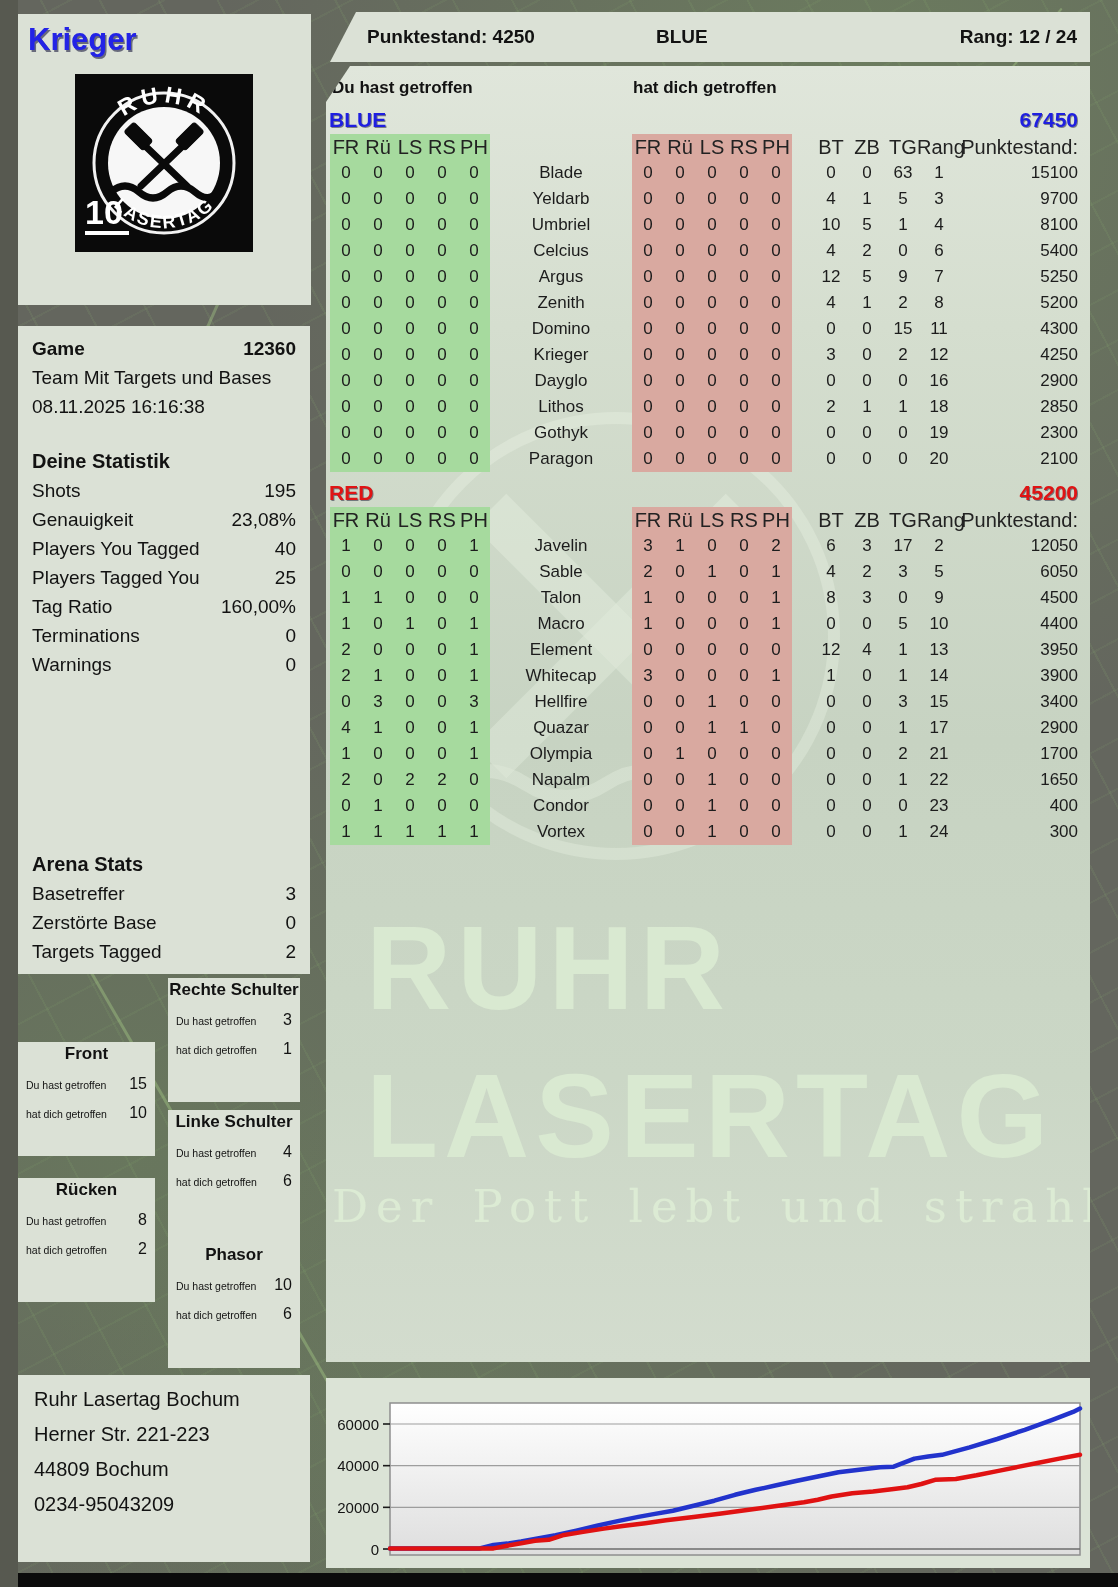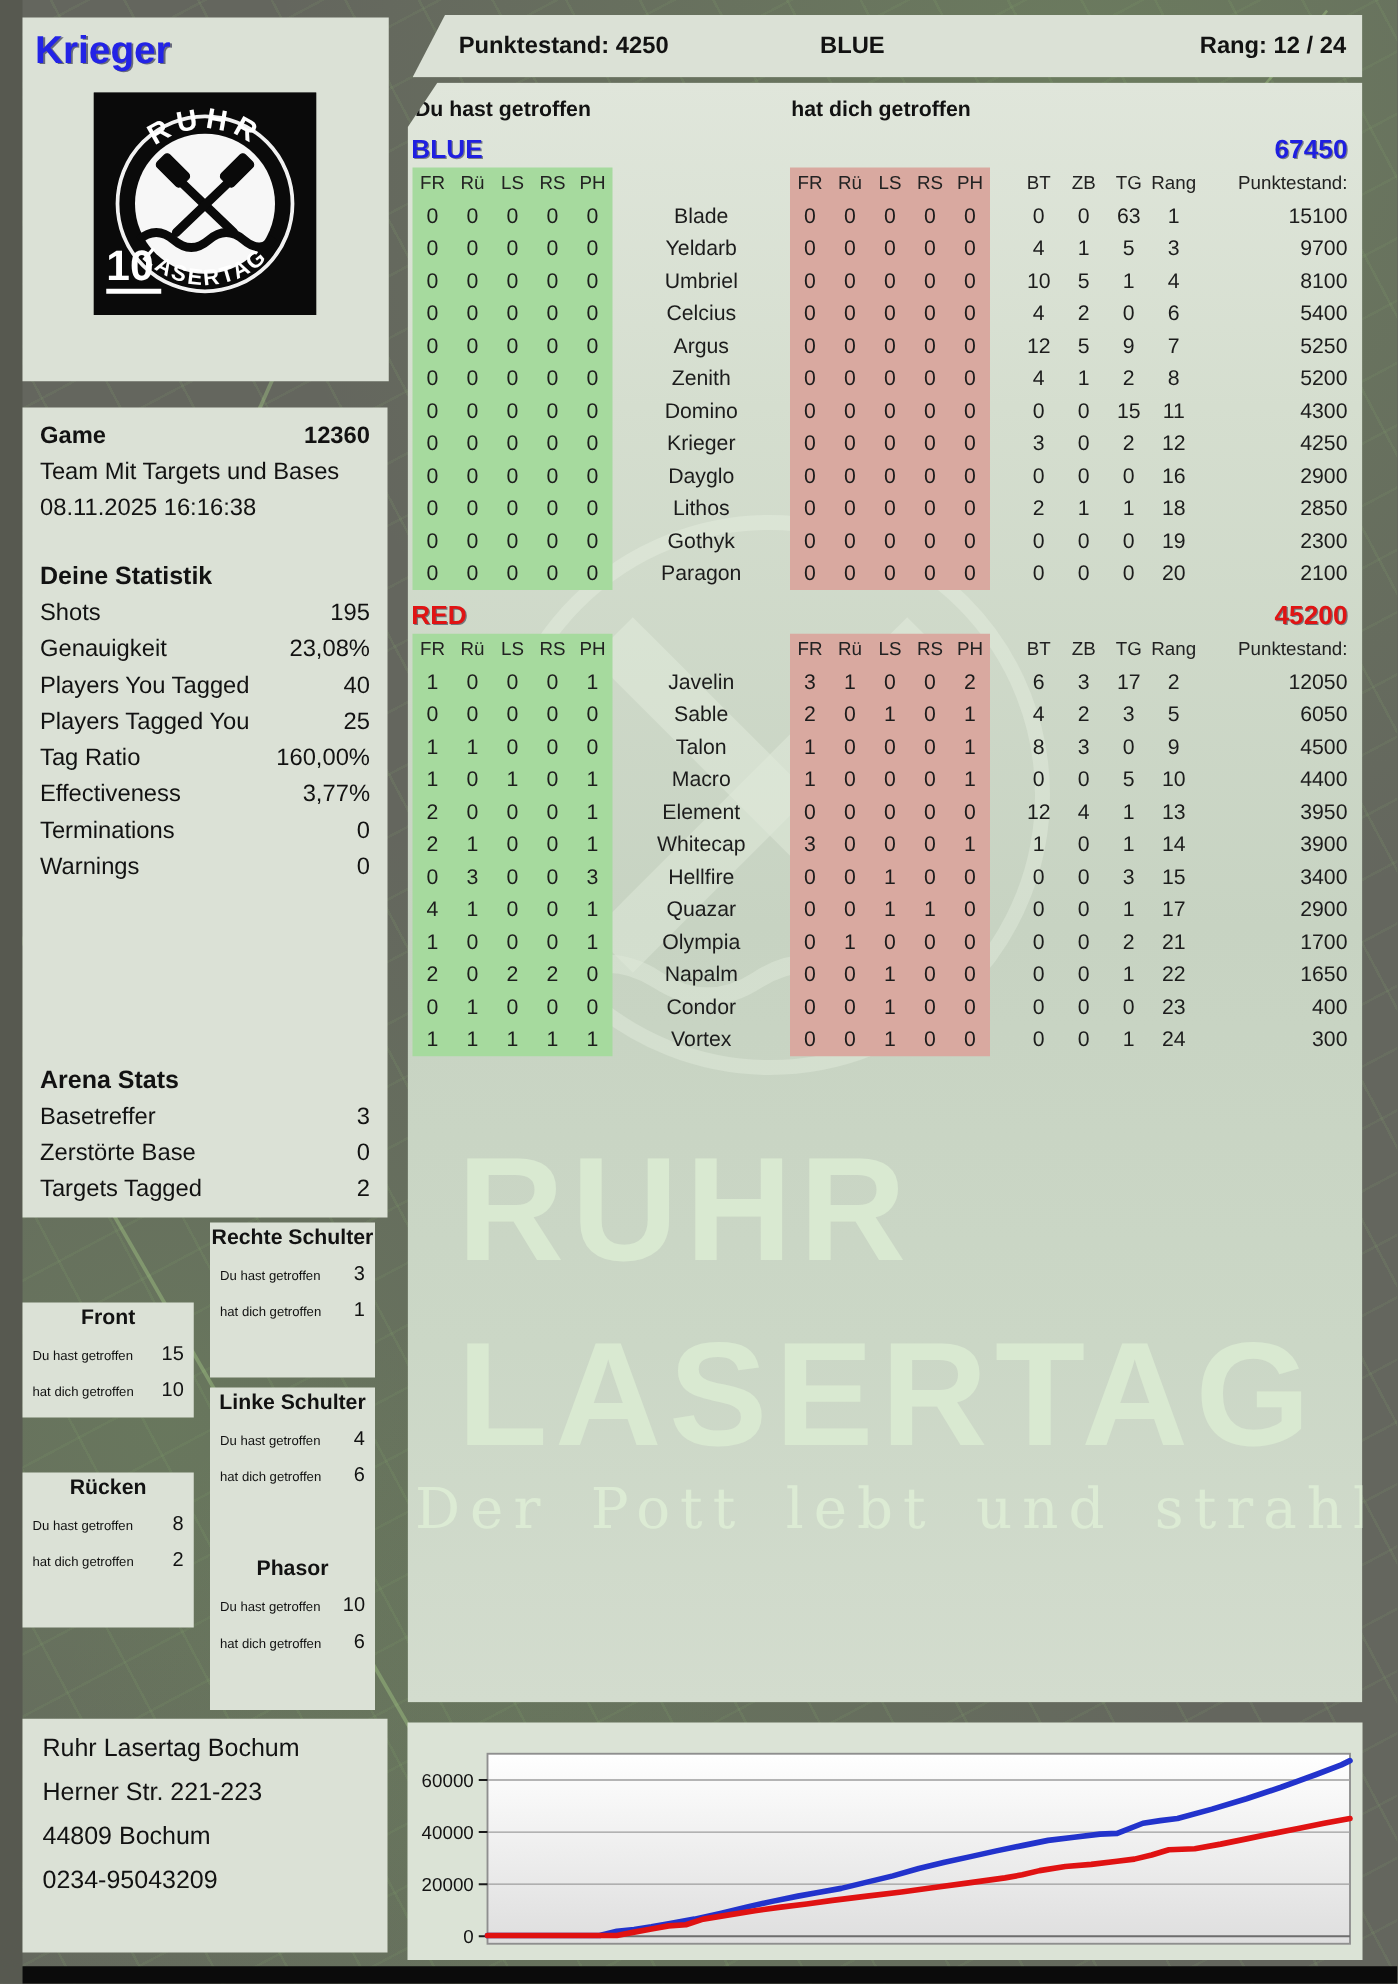--- a/index.html
+++ b/index.html
@@ -56,42 +56,42 @@
   .team0{top:42px}
   .team1{top:415px}
   .t-title{position:relative;height:26px;font-size:21px;font-weight:bold}
   .t-name{position:absolute;left:3px;text-shadow:1px 1px 0 rgba(0,0,30,.45)}
   .t-total{position:absolute;right:12px;text-shadow:1px 1px 0 rgba(0,0,30,.45)}
   .block{position:absolute;width:160px;height:338px;top:26px}
   .block.green{left:4px;background:#a6da9e}
   .block.red{left:306px;background:#d9a9a0}
   .t-row{position:relative;height:26px}
   .cell{position:absolute;text-align:center;font-size:17px;line-height:26px;color:#1c1c1c}
-  .t-head .cell{font-size:15px;color:#222}
+  .t-head .cell{font-size:20px;color:#222}
   .g0{left:4px;width:32px}.g1{left:36px;width:32px}.g2{left:68px;width:32px}.g3{left:100px;width:32px}.g4{left:132px;width:32px}
   .cname{left:164px;width:142px}
   .k0{left:306px;width:32px}.k1{left:338px;width:32px}.k2{left:370px;width:32px}.k3{left:402px;width:32px}.k4{left:434px;width:32px}
   .st0{left:487px;width:36px}.st1{left:523px;width:36px}.st2{left:559px;width:36px}.st3{left:591px;width:44px}
   .cpunkt{left:602px;width:150px;text-align:right}
 
   
   .stats-panel{left:18px;top:326px;width:292px;height:648px;font-size:19px}
   .sp-block{position:absolute;left:14px;right:14px}
   .b1{top:8px}
   .b2{top:524px}
   .kv{display:flex;justify-content:space-between;line-height:29px}
   .kv .lab{white-space:nowrap}
   .bold{font-weight:bold}
   .sp-title{font-weight:bold;font-size:20px;line-height:29px;margin-top:26px}
   .sp-title.first{margin-top:0}
 
   
   .hitbox{position:absolute;background:#dbe1d6}
   .hb0{left:168px;top:978px;width:132px;height:124px}
-  .hb1{left:18px;top:1042px;width:137px;height:92px}
+  .hb1{left:18px;top:1042px;width:137px;height:114px}
   .hb2{left:168px;top:1110px;width:132px;height:159px}
   .hb3{left:18px;top:1178px;width:137px;height:124px}
   .hb4{left:168px;top:1243px;width:132px;height:125px}
   .hb-title{text-align:center;font-weight:bold;font-size:17px;padding-top:2px}
   .hb-row{display:flex;justify-content:space-between;align-items:baseline;padding:0 8px;margin-top:11px}
   .hb-row .hl{font-size:10.5px}
   .hb-row .hv{font-size:16px}
 
   
   .address-panel{left:18px;top:1375px;width:292px;height:187px}
@@ -677,24 +677,20 @@
         </div>
         <div class="kv">
           <span class="lab">Players Tagged You</span>
           <span>25</span>
         </div>
         <div class="kv">
           <span class="lab">Tag Ratio</span>
           <span>160,00%</span>
         </div>
         <div class="kv">
-          <span class="lab">Effectiveness</span>
-          <span>3,77%</span>
-        </div>
-        <div class="kv">
           <span class="lab">Terminations</span>
           <span>0</span>
         </div>
         <div class="kv">
           <span class="lab">Warnings</span>
           <span>0</span>
         </div>
       </div>
   </div>
   <div class="sp-block b2">

